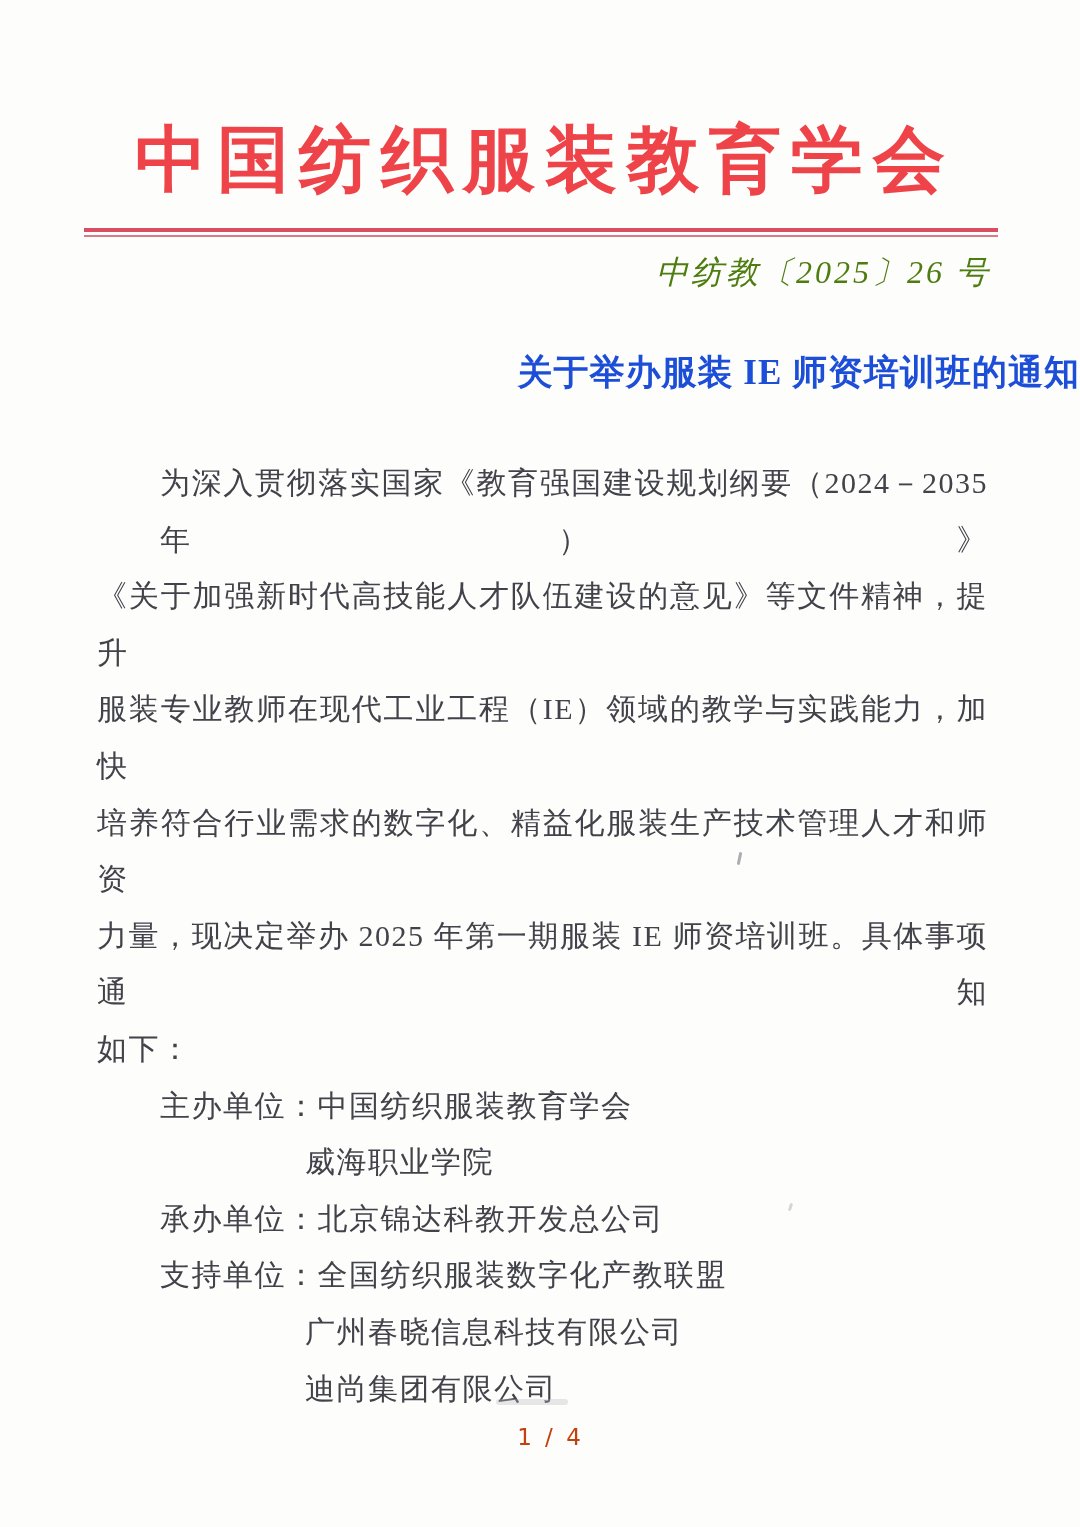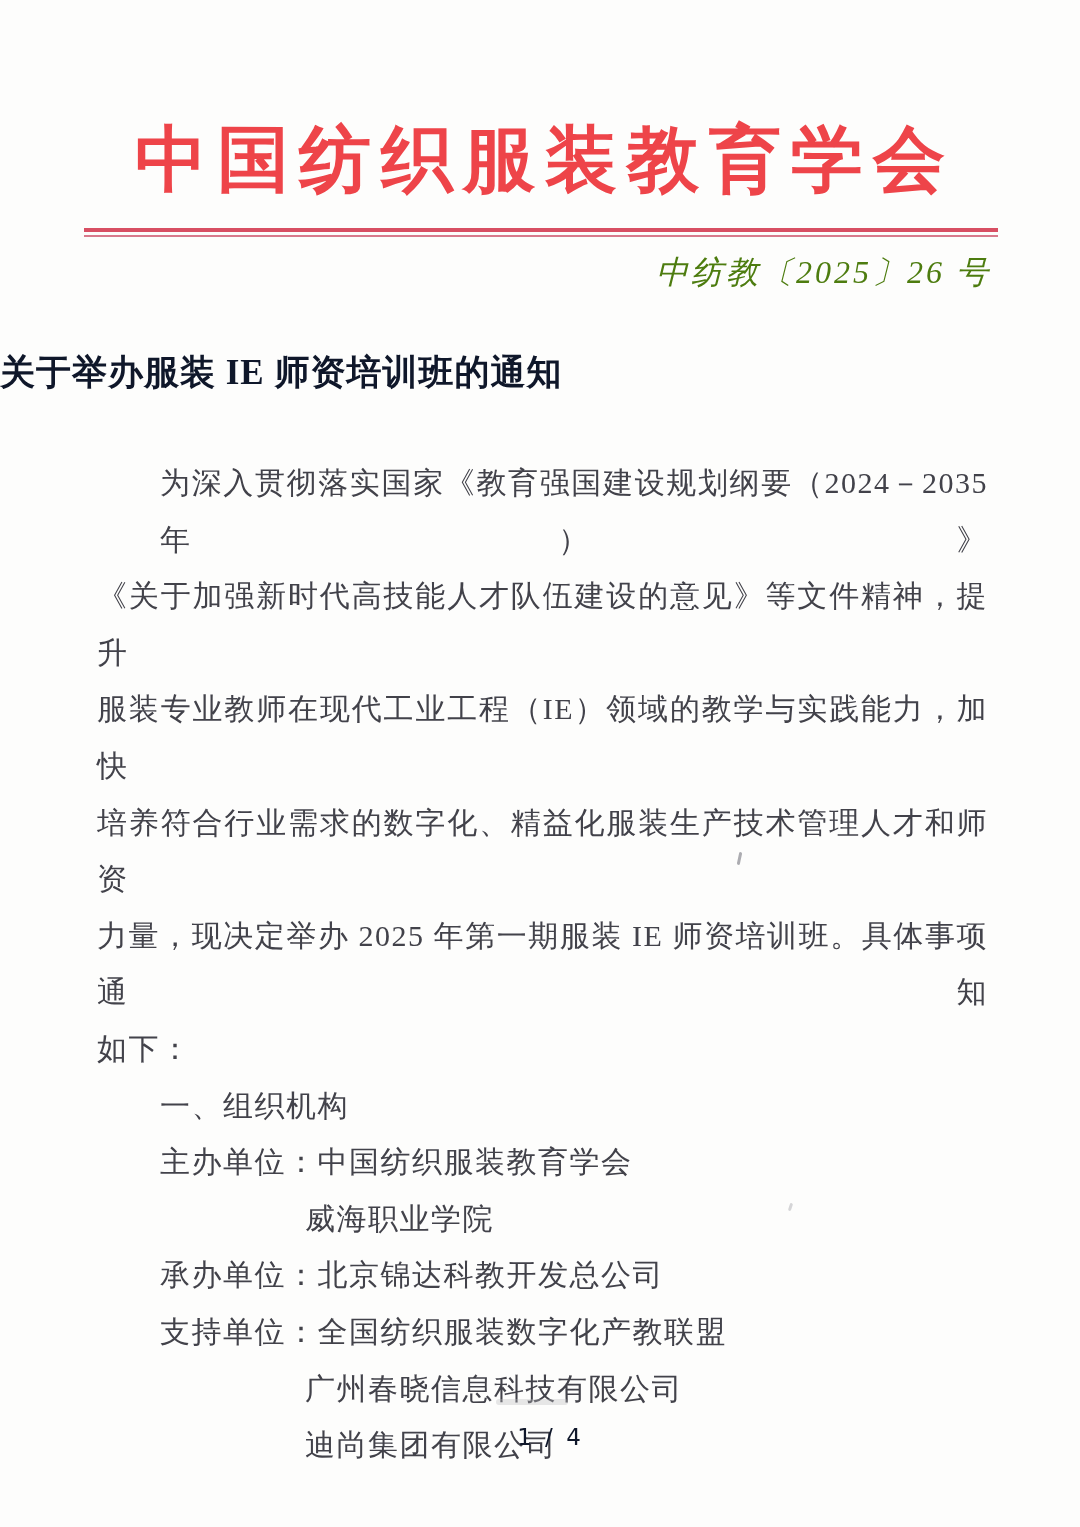--- a/index.html
+++ b/index.html
@@ -50,25 +50,25 @@
     letter-spacing: 3px;
     color: #4d7c0f;
     font-style: italic;
     white-space: nowrap;
   }
   .doc-title {
     position: absolute;
     top: 349px;
     left: 0;
     width: 100%;
-    text-align: left;
+    text-align: right;
     font-size: 35px;
     font-weight: bold;
     letter-spacing: 1px;
-    color: #0f172a;
+    color: #1d4ed8;
     white-space: nowrap;
   }
   .body-text {
     position: absolute;
     top: 455px;
     left: 97px;
     width: 891px;
     font-size: 30px;
     line-height: 56.6px;
     letter-spacing: 1.5px;
@@ -82,21 +82,21 @@
     text-align-last: justify;
   }
   .footer-page {
     position: absolute;
     top: 1424px;
     left: 0;
     width: 100%;
     text-align: center;
     font-size: 23px;
     letter-spacing: 3px;
-    color: #0f172a;
+    color: #c2410c;
     font-family: "DejaVu Sans", "Liberation Sans", sans-serif;
     padding-left: 21px;
   }
   
   .speck-1 {
     position: absolute; top: 852px; left: 738px;
     width: 3px; height: 13px; background: #6a6a72;
     transform: rotate(12deg); opacity: .55; border-radius: 2px;
   }
   .speck-2 {
@@ -124,21 +124,20 @@
 
   <div class="doc-title">关于举办服装 IE 师资培训班的通知</div>
 
   <div class="body-text">
     <div class="line indent-2 justify">为深入贯彻落实国家《教育强国建设规划纲要（2024－2035 年）》</div>
     <div class="line justify">《关于加强新时代高技能人才队伍建设的意见》等文件精神，提升</div>
     <div class="line justify">服装专业教师在现代工业工程（IE）领域的教学与实践能力，加快</div>
     <div class="line justify">培养符合行业需求的数字化、精益化服装生产技术管理人才和师资</div>
     <div class="line justify">力量，现决定举办 2025 年第一期服装 IE 师资培训班。具体事项通知</div>
     <div class="line">如下：</div>
-    <div class="line indent-2">一、组织机构</div>
     <div class="line indent-2">主办单位：中国纺织服装教育学会</div>
     <div class="line indent-sub">威海职业学院</div>
     <div class="line indent-2">承办单位：北京锦达科教开发总公司</div>
     <div class="line indent-2">支持单位：全国纺织服装数字化产教联盟</div>
     <div class="line indent-sub">广州春晓信息科技有限公司</div>
     <div class="line indent-sub">迪尚集团有限公司</div>
 
   </div>
 
   <div class="footer-page">1 / 4</div>

